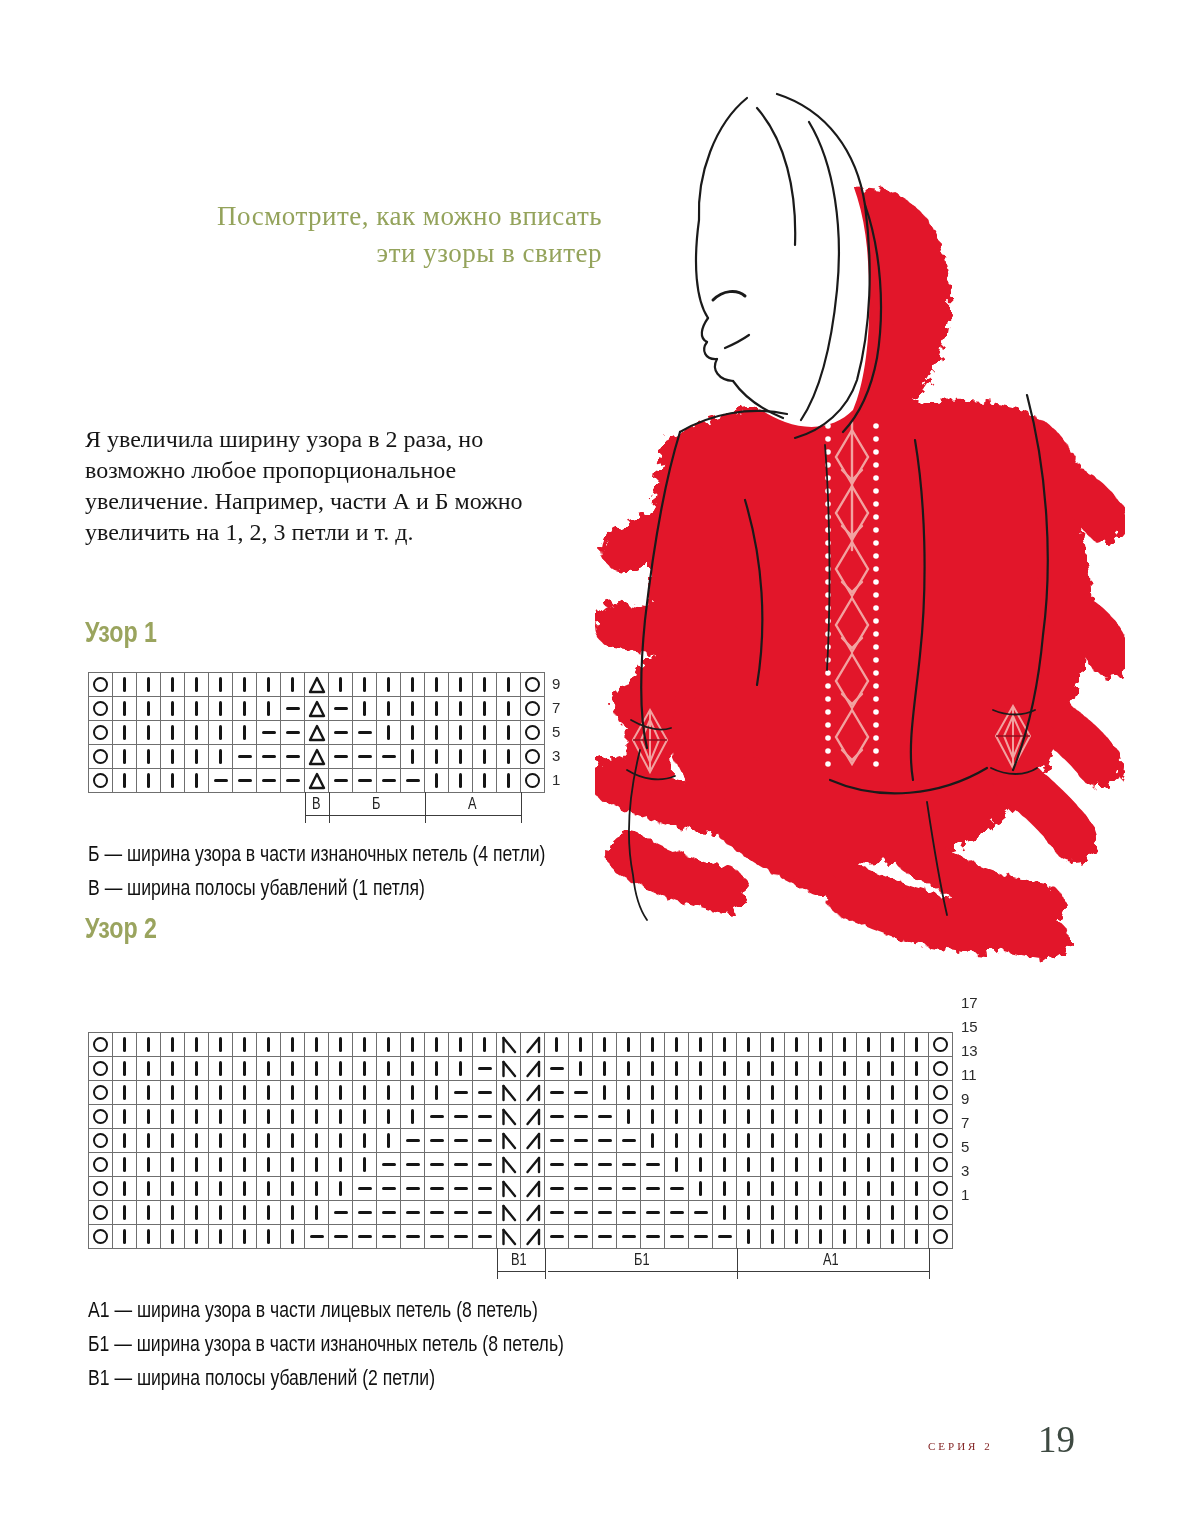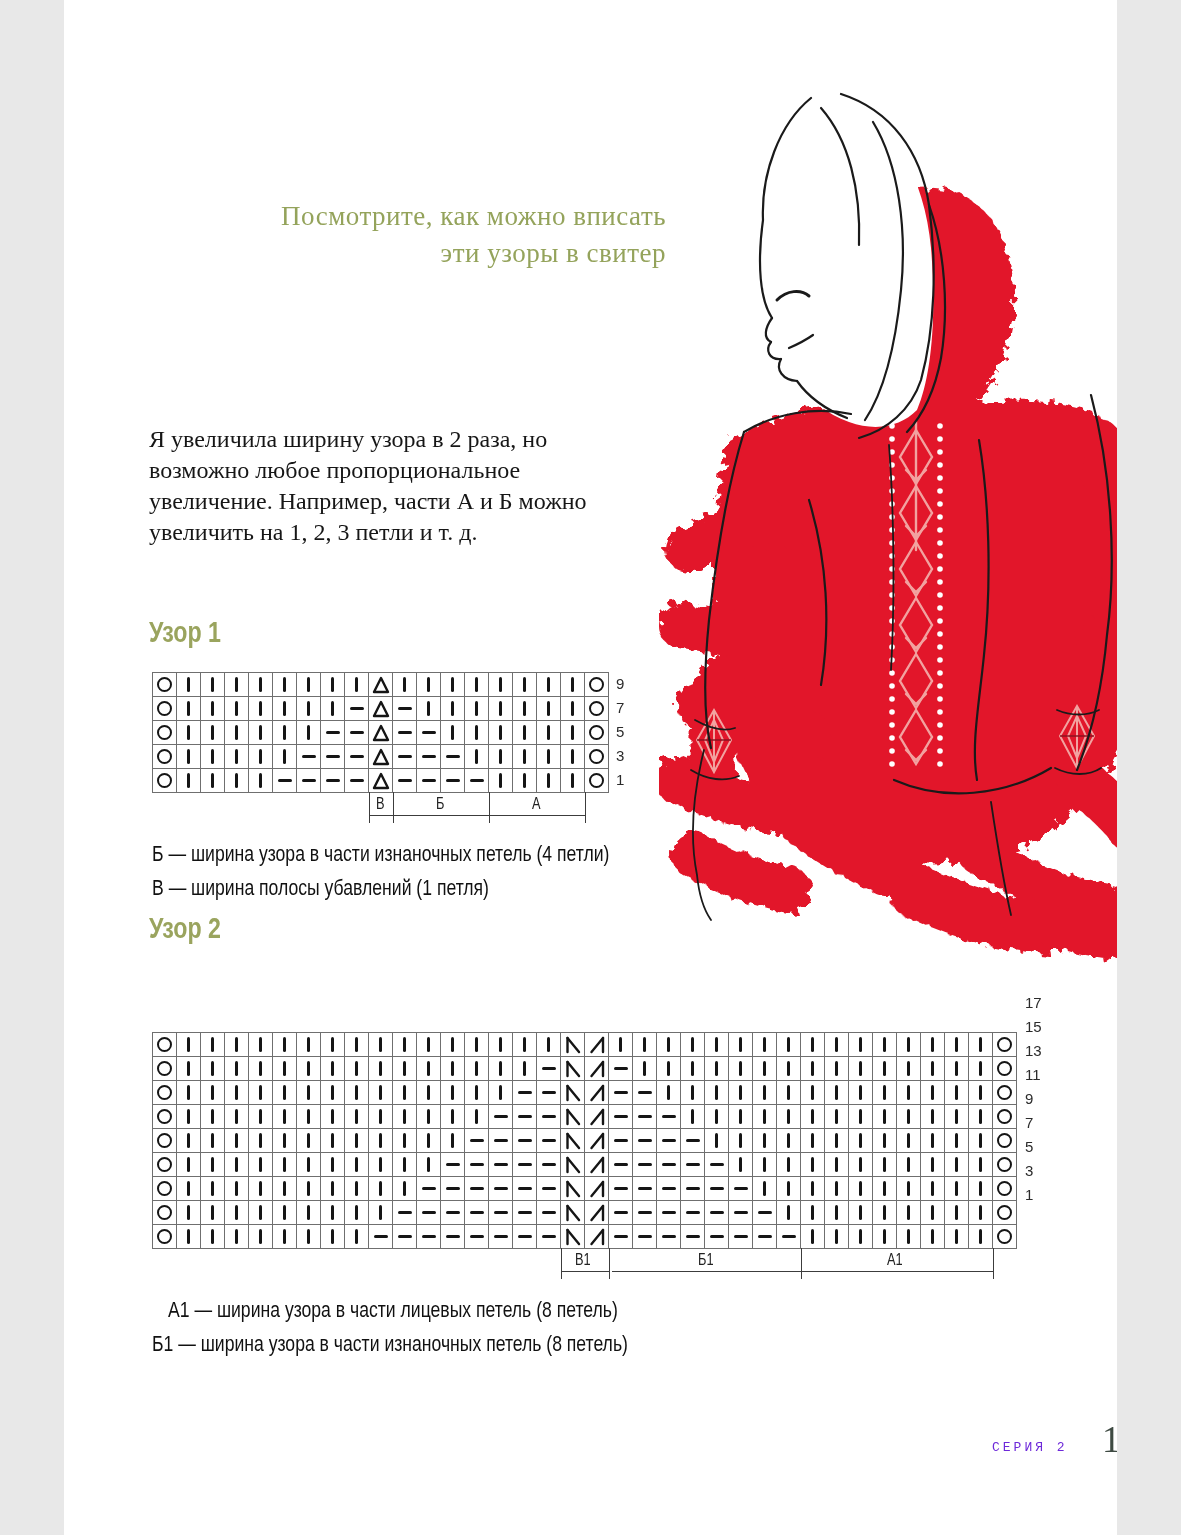--- a/index.html
+++ b/index.html
@@ -1,18 +1,18 @@
 <!DOCTYPE html>
 <html><head>
 <meta charset="utf-8">
 <style>
   * { box-sizing: border-box; margin: 0; padding: 0; }
   html,body { background:#e8e8e8; }
   .page {
-    position: relative; width: 1053px; height: 1535px;
+    position: relative; width: 1181px; height: 1535px;
     margin: 0 auto; background: #ffffff; overflow: hidden;
     font-family: "Liberation Serif", serif; color:#1c1c1c;padding-left:12px;
   }
   .cond { display:inline-block; transform: scaleX(.8); transform-origin: 0 60%; white-space: nowrap; }
 
   .green-heading {
     position:absolute; top:198px; left:150px; width:452px;
     text-align:right; color:#94a35b; font-size:27px; line-height:37px; letter-spacing:.5px;
   }
   .intro {
@@ -44,26 +44,26 @@
   .brackets { position:absolute; left:89px; height:34px; }
   #br1 { top:792px; }
   #br2 { top:1248px; }
   .bbox { position:absolute; top:0; height:24px; border-bottom:1.4px solid #3c3c3c;
           display:flex; align-items:center; justify-content:center;
           font-family:"Liberation Sans", sans-serif; font-size:16px; color:#222; }
   .btick { position:absolute; top:0; width:0; height:31px; border-left:1.4px solid #3c3c3c; }
 
   .legend { position:absolute; left:88px; font-family:"Liberation Sans", sans-serif; font-size:22px; color:#111; }
   #legend1 { top:841px; }
-  #legend2 { top:1297px;text-align:center; }
+  #legend2 { top:1297px; }
   .legend > div { height:34px; }
 
   .footer-series {
-    position:absolute; top:1440px; left:928px; color:#6d28d9;
-    font-family:Liberation Mono, monospace; font-size:13px; letter-spacing:3px;
+    position:absolute; top:1440px; left:928px; color:#7f1d1d;
+    font-family:Liberation Serif, serif; font-size:11px; letter-spacing:3px;
   }
   .footer-page {
     position:absolute; top:1418px; left:1038px; color:#3e4a42;
     font-family:"Liberation Serif", serif; font-size:37px;
   }
 
   .illu { position:absolute; left:595px; top:80px; }
 </style>
 </head>
 <body>
@@ -1486,20 +1486,21 @@
         <span class="cond">А1</span>
       </div>
       <div class="btick" style="left: 408px;"></div>
       <div class="btick" style="left: 456px;"></div>
       <div class="btick" style="left: 648px;"></div>
       <div class="btick" style="left: 840px;"></div>
     </div>
   <div class="legend" id="legend2">
     <div><span class="cond">А1 — ширина узора в части лицевых петель (8 петель)</span></div>
     <div><span class="cond">Б1 — ширина узора в части изнаночных петель (8 петель)</span></div>
+    <div><span class="cond">В1 — ширина полосы убавлений (2 петли)</span></div>
   </div>
 
   <div class="footer-series"><span>СЕРИЯ 2</span></div>
   <div class="footer-page">19</div>
 
   <svg class="illu" width="530" height="885" viewBox="0 0 530 885">
     <defs>
       <filter id="rough" x="-15%" y="-15%" width="130%" height="130%">
         <feTurbulence type="fractalNoise" baseFrequency="0.12" numOctaves="2" seed="8" result="n"></feTurbulence>
         <feDisplacementMap in="SourceGraphic" in2="n" scale="16"></feDisplacementMap>

